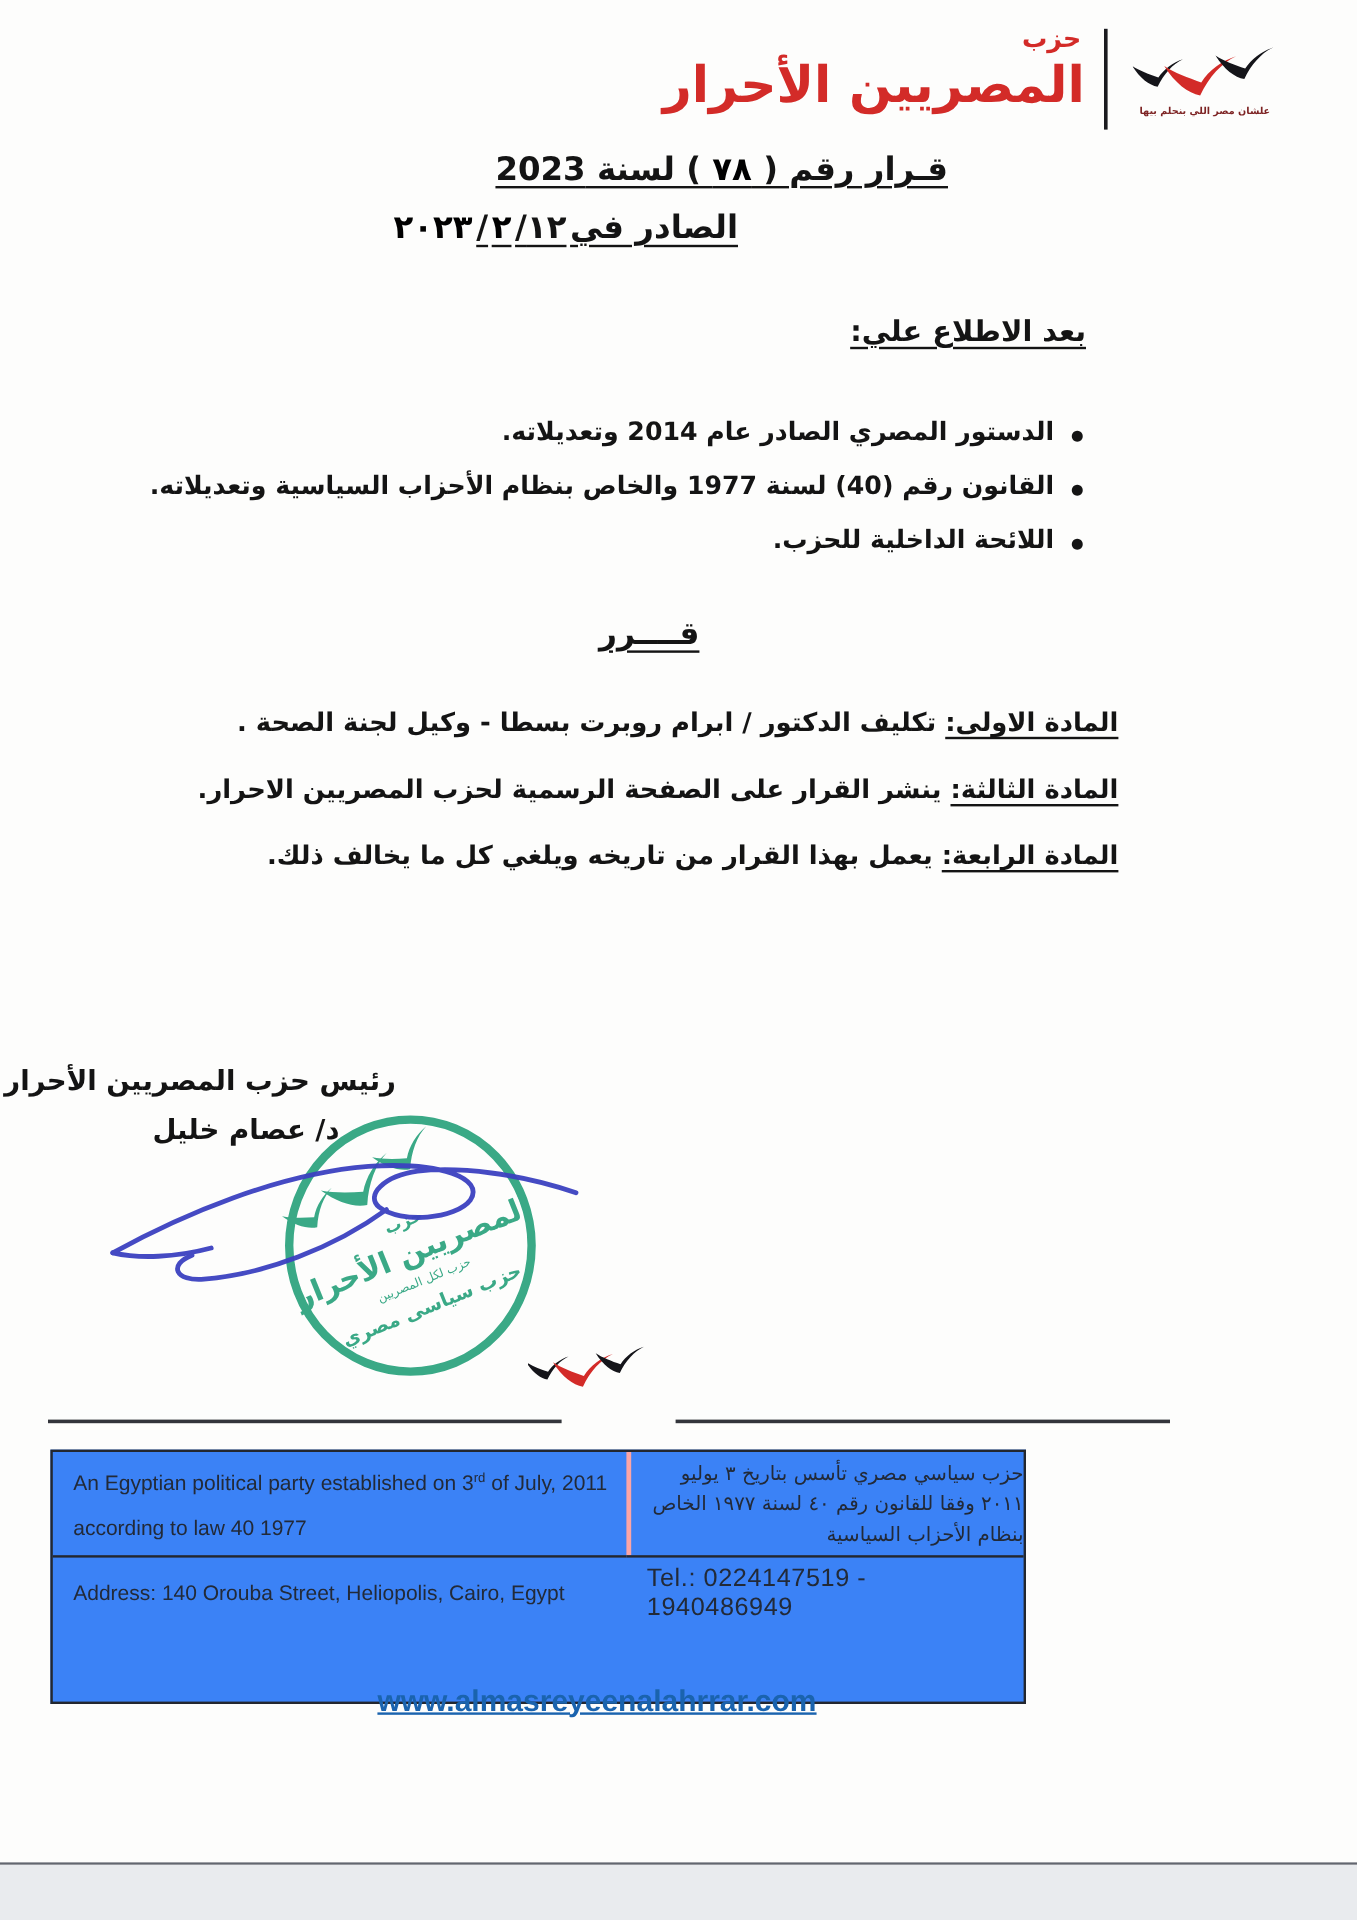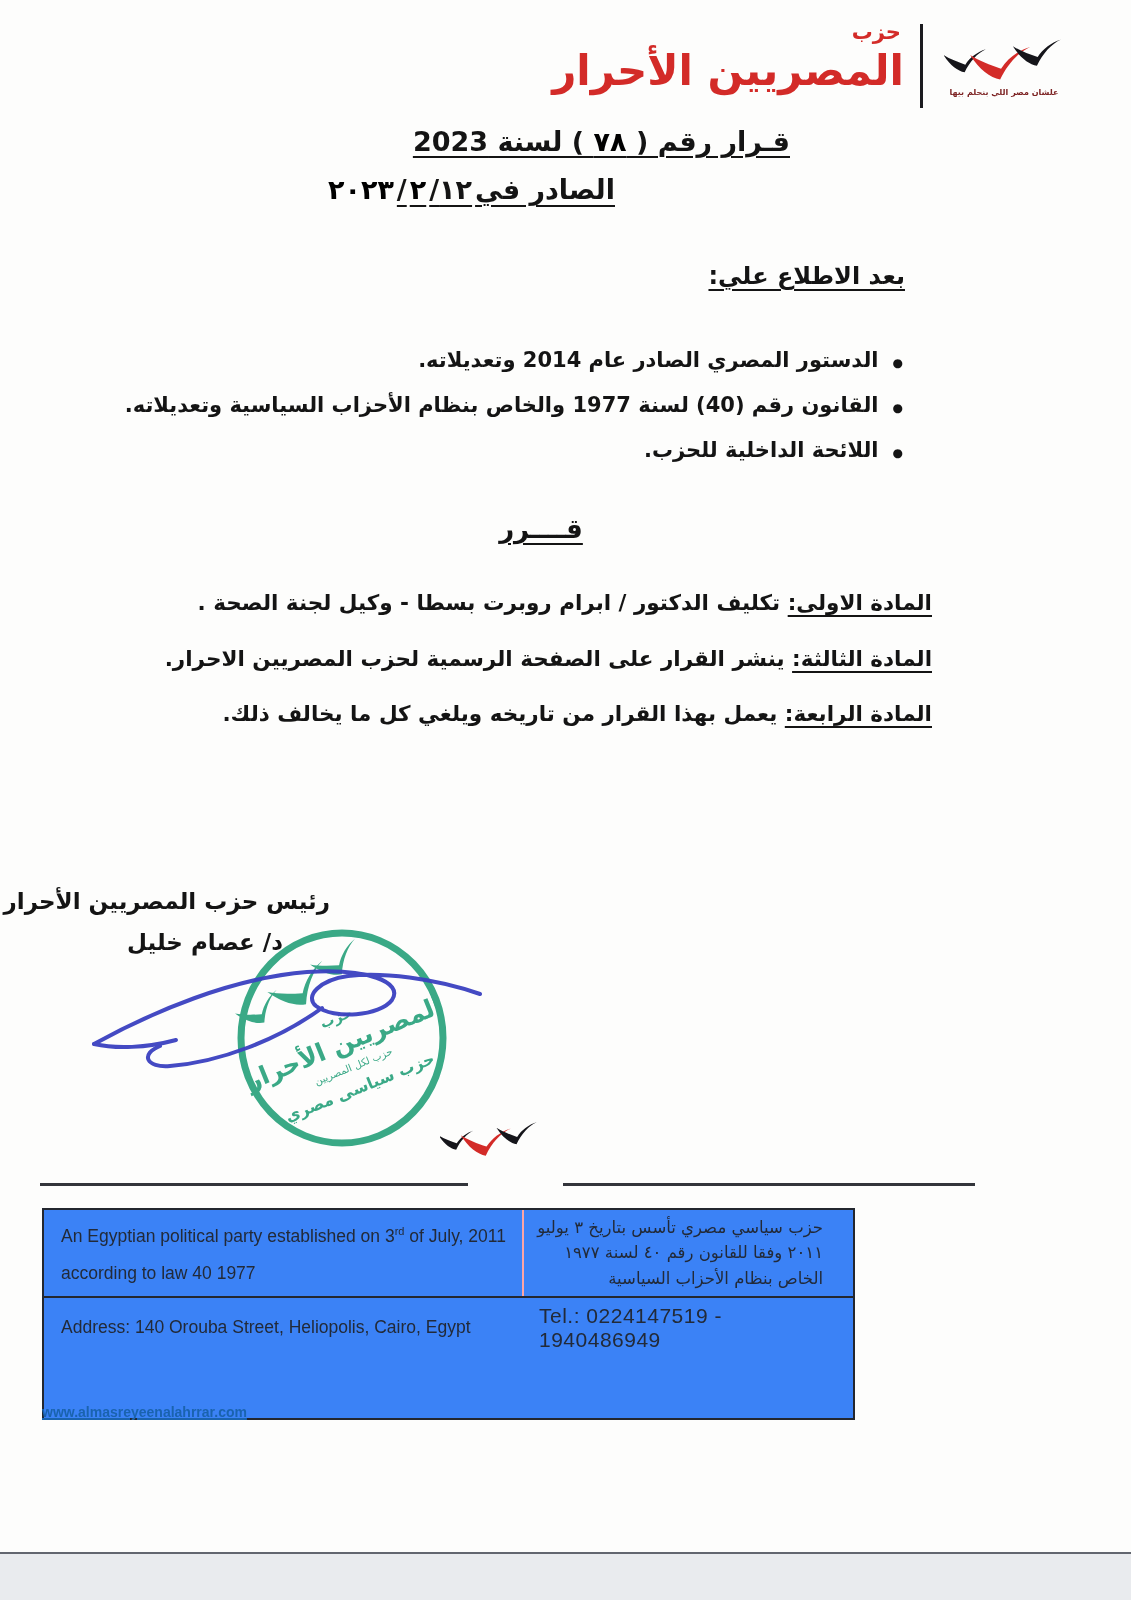--- a/index.html
+++ b/index.html
@@ -50,25 +50,25 @@
   .footer-line.r{left:563px;width:412px;}
   .footer-table{
     left:42px;top:1192px;width:813px;box-sizing:border-box;
     display:grid;grid-template-columns:478px 1fr;grid-template-rows:86px 61px 61px;
     border:2px solid #23272f;background:#3b82f6;margin-top:16px;
   }
   .cell{box-sizing:border-box;display:flex;align-items:center;color:#222a38;}
   .cell.rb{border-top:2px solid #23272f;}
   .cell-en{padding-left:17px;padding-right:8px;font-family:"Liberation Sans",sans-serif;font-size:17.5px;}
   .cell-en.first{line-height:2.1;display:block;padding-top:8px;}
-  .cell-ar{border-left:2px solid #fca5a5;direction:rtl;padding-right:30px;padding-left:8px;font-size:16.5px;line-height:1.55;}
+  .cell-ar{border-left:4px solid #fca5a5;direction:rtl;padding-right:0;padding-left:8px;font-size:16.5px;line-height:1.55;}
   .cell-en.tel{font-size:21px;letter-spacing:.5px;}
   sup{font-size:11px;}
-  .website{top:1404px;left:42px;width:911px;text-align:left;font-family:"Liberation Sans",sans-serif;
-    font-size:14px;font-weight:700;color:#1a63ae;text-decoration:underline;text-decoration-thickness:2px;}
+  .website{top:1404px;left:42px;width:911px;text-align:center;font-family:"Liberation Sans",sans-serif;
+    font-size:25px;font-weight:700;color:#1a63ae;text-decoration:underline;text-decoration-thickness:2px;}
   .scan-edge-line{left:0;top:1552px;width:1131px;height:2px;background:#464b56;opacity:.85;}
   .scan-bottom{left:0;top:1554px;width:1131px;height:46px;background:#e9ebee;}
 </style>
 </head>
 <body>
 
 <svg width="0" height="0" style="position:absolute" aria-hidden="true">
   <defs>
     <path id="bird" d="M0,10 C10,26 22,35 33,37 C41,20 53,7 66,1 C53,5 41,14 34,25 C22,21 9,16 0,10 Z"></path>
   </defs>

